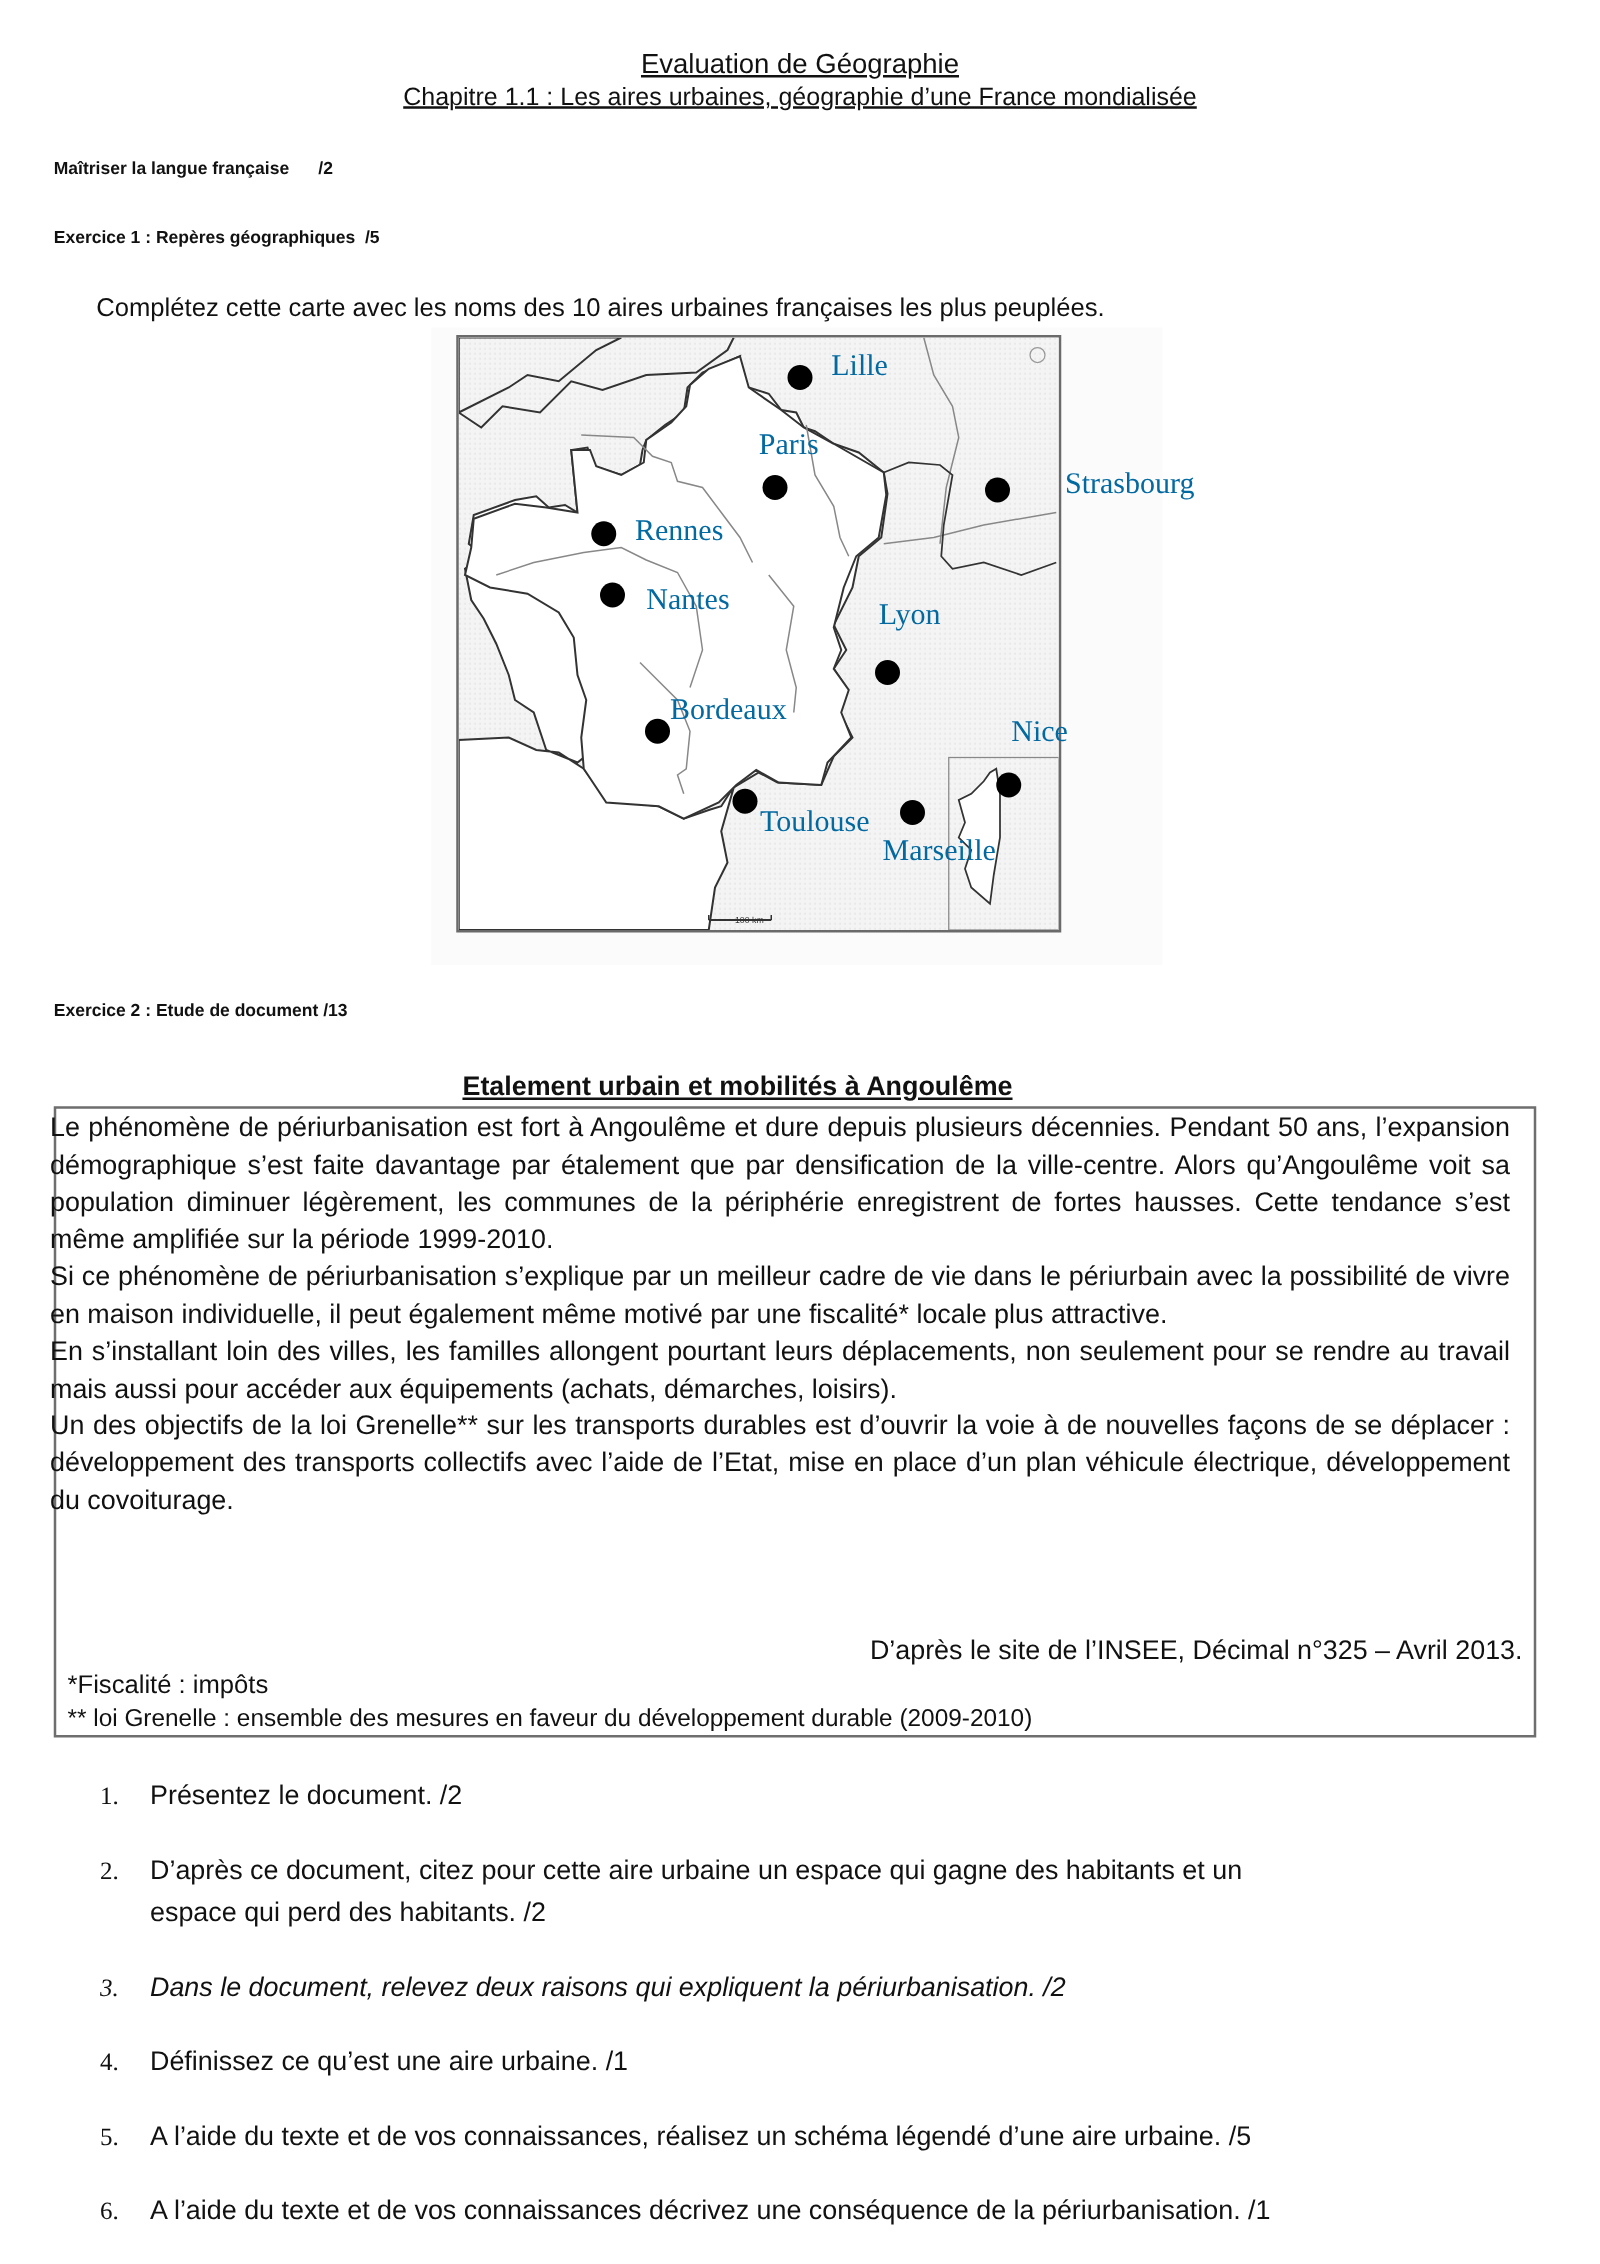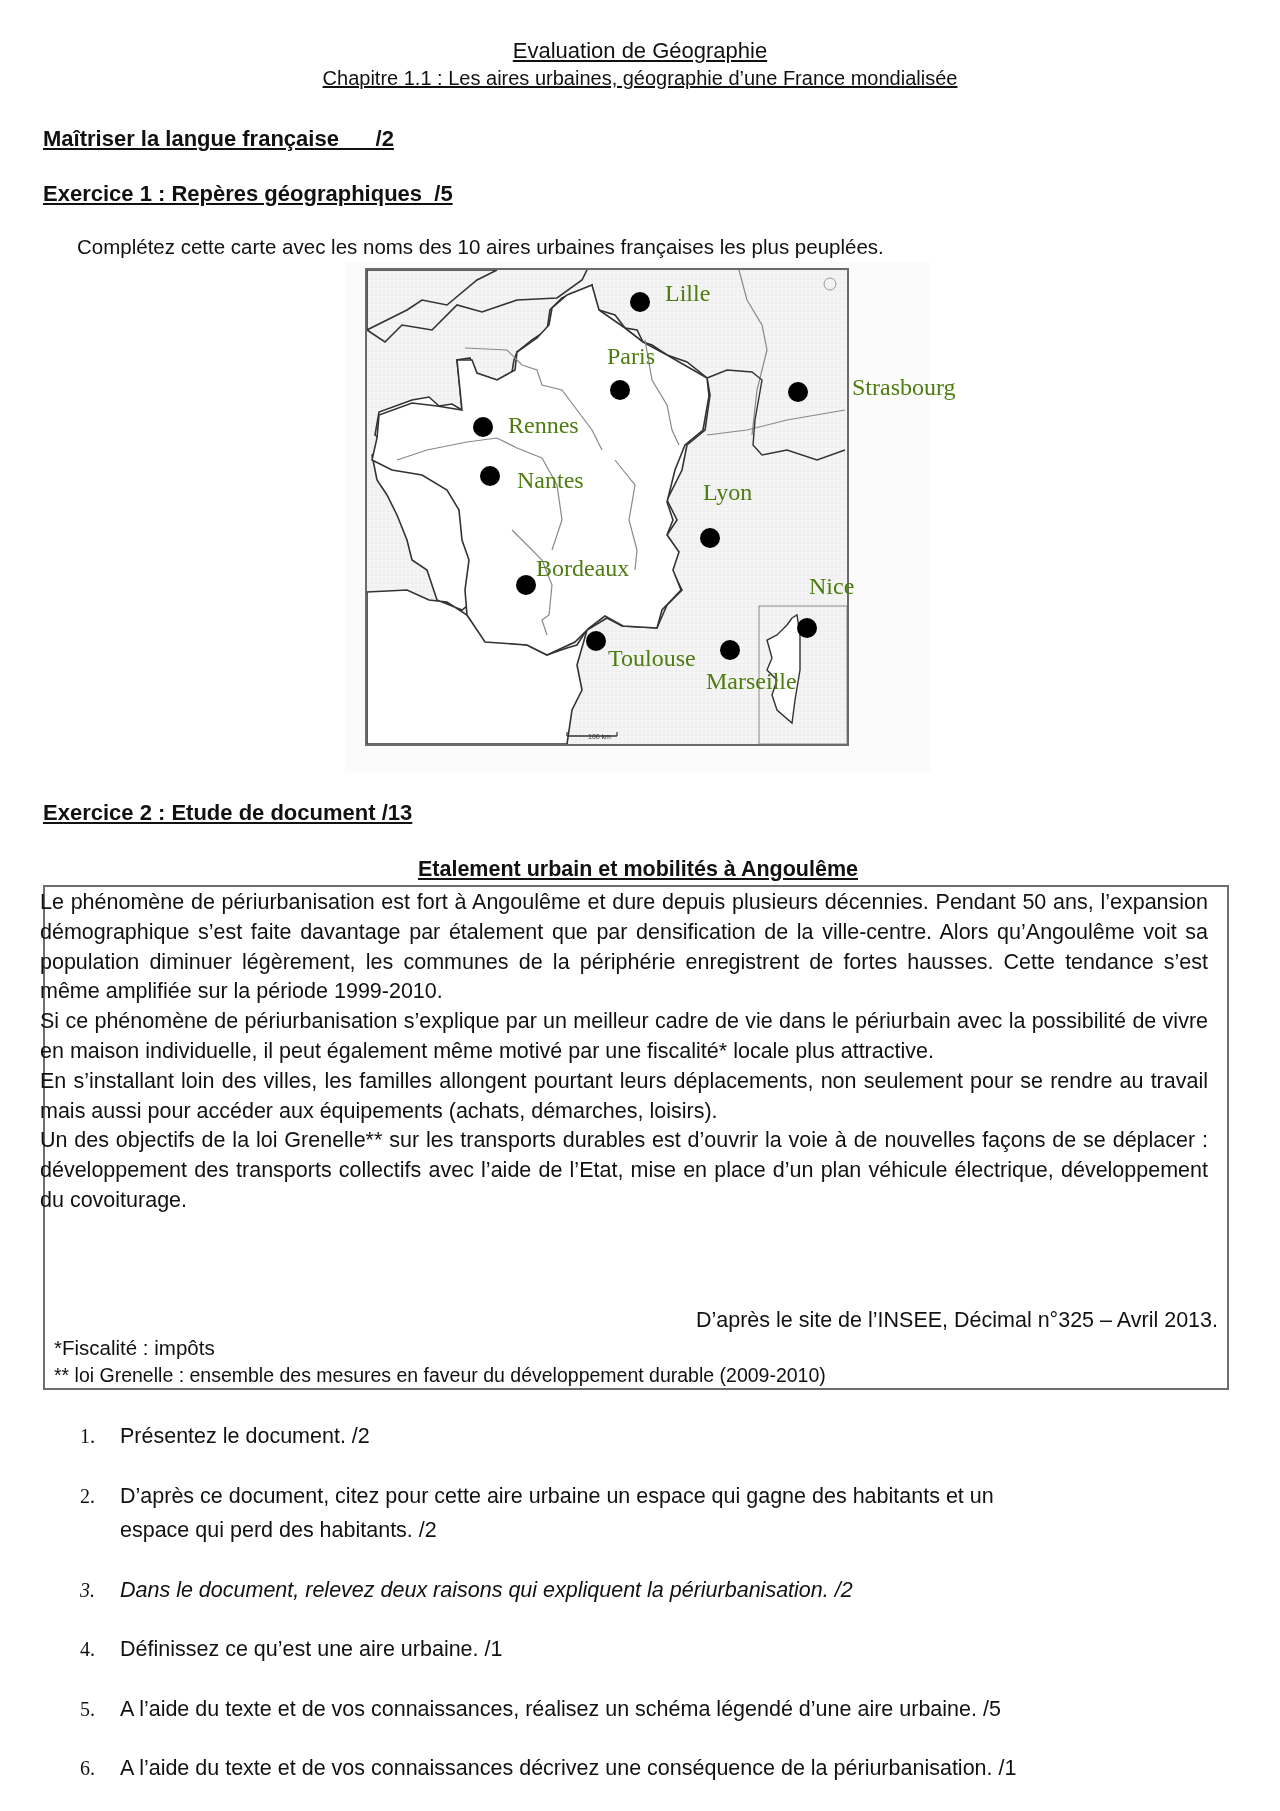--- a/index.html
+++ b/index.html
@@ -4,28 +4,28 @@
 <style>
   html, body { margin: 0; padding: 0; background: #ffffff; }
   body {
     width: 1280px; height: 1811px; position: relative; overflow: hidden;
     font-family: "Liberation Sans", sans-serif; color: #111;
   }
   .abs { position: absolute; }
   .title { left: 0; width: 1280px; text-align: center; font-size: 22px; text-decoration: underline; }
   .t1 { top: 38px; }
   .t2 { top: 67px; font-size: 20px; }
-  .sec { left: 43px; font-size: 22px; font-weight: bold; text-decoration: underline; }
+  .sec { left: 43px; font-size: 14px; font-weight: bold; }
   .instr { left: 43px; top: 235px; font-size: 20.5px; margin-left: 34px; }
 
   .map { left: 365px; top: 268px; width: 480px; height: 474px; border: 2px solid #6a6a6a; background: #fafafa; overflow: hidden; }
   .map-bg { left: 345px; top: 262px; width: 585px; height: 510px; background: #fbfbfb; }
-  .city-label { font-family: "Liberation Serif", serif; font-size: 24px; color: #4d7c0f; white-space: nowrap; }
+  .city-label { font-family: "Liberation Serif", serif; font-size: 24px; color: #0369a1; white-space: nowrap; }
 
-  .doc-title { left: 0; width: 1180px; top: 857px; text-align: center; font-size: 21.5px; font-weight: bold; text-decoration: underline; padding-left: 48px; }
+  .doc-title { left: 0; width: 1180px; top: 857px; text-align: center; font-size: 21.5px; font-weight: bold; text-decoration: underline; }
   .doc-box { left: 43px; top: 885px; width: 1186px; height: 505px; border: 2px solid #6e6e6e; box-sizing: border-box; }
   .doc-text { left: 40px; top: 888px; width: 1168px; font-size: 21.5px; line-height: 29.8px; text-align: justify; }
   .doc-text p { margin: 0; }
   .doc-text p.last { text-align-last: left; }
   .source { right: 62px; top: 1308px; font-size: 21.5px; text-align: right; }
   .note1 { left: 54px; top: 1336px; font-size: 20.5px; }
   .note2 { left: 54px; top: 1364px; font-size: 19.5px; }
 
   .q { left: 80px; font-size: 21.5px; }
   .q .num { display: inline-block; width: 40px; font-family: "Liberation Serif", serif; font-size: 20px; }

